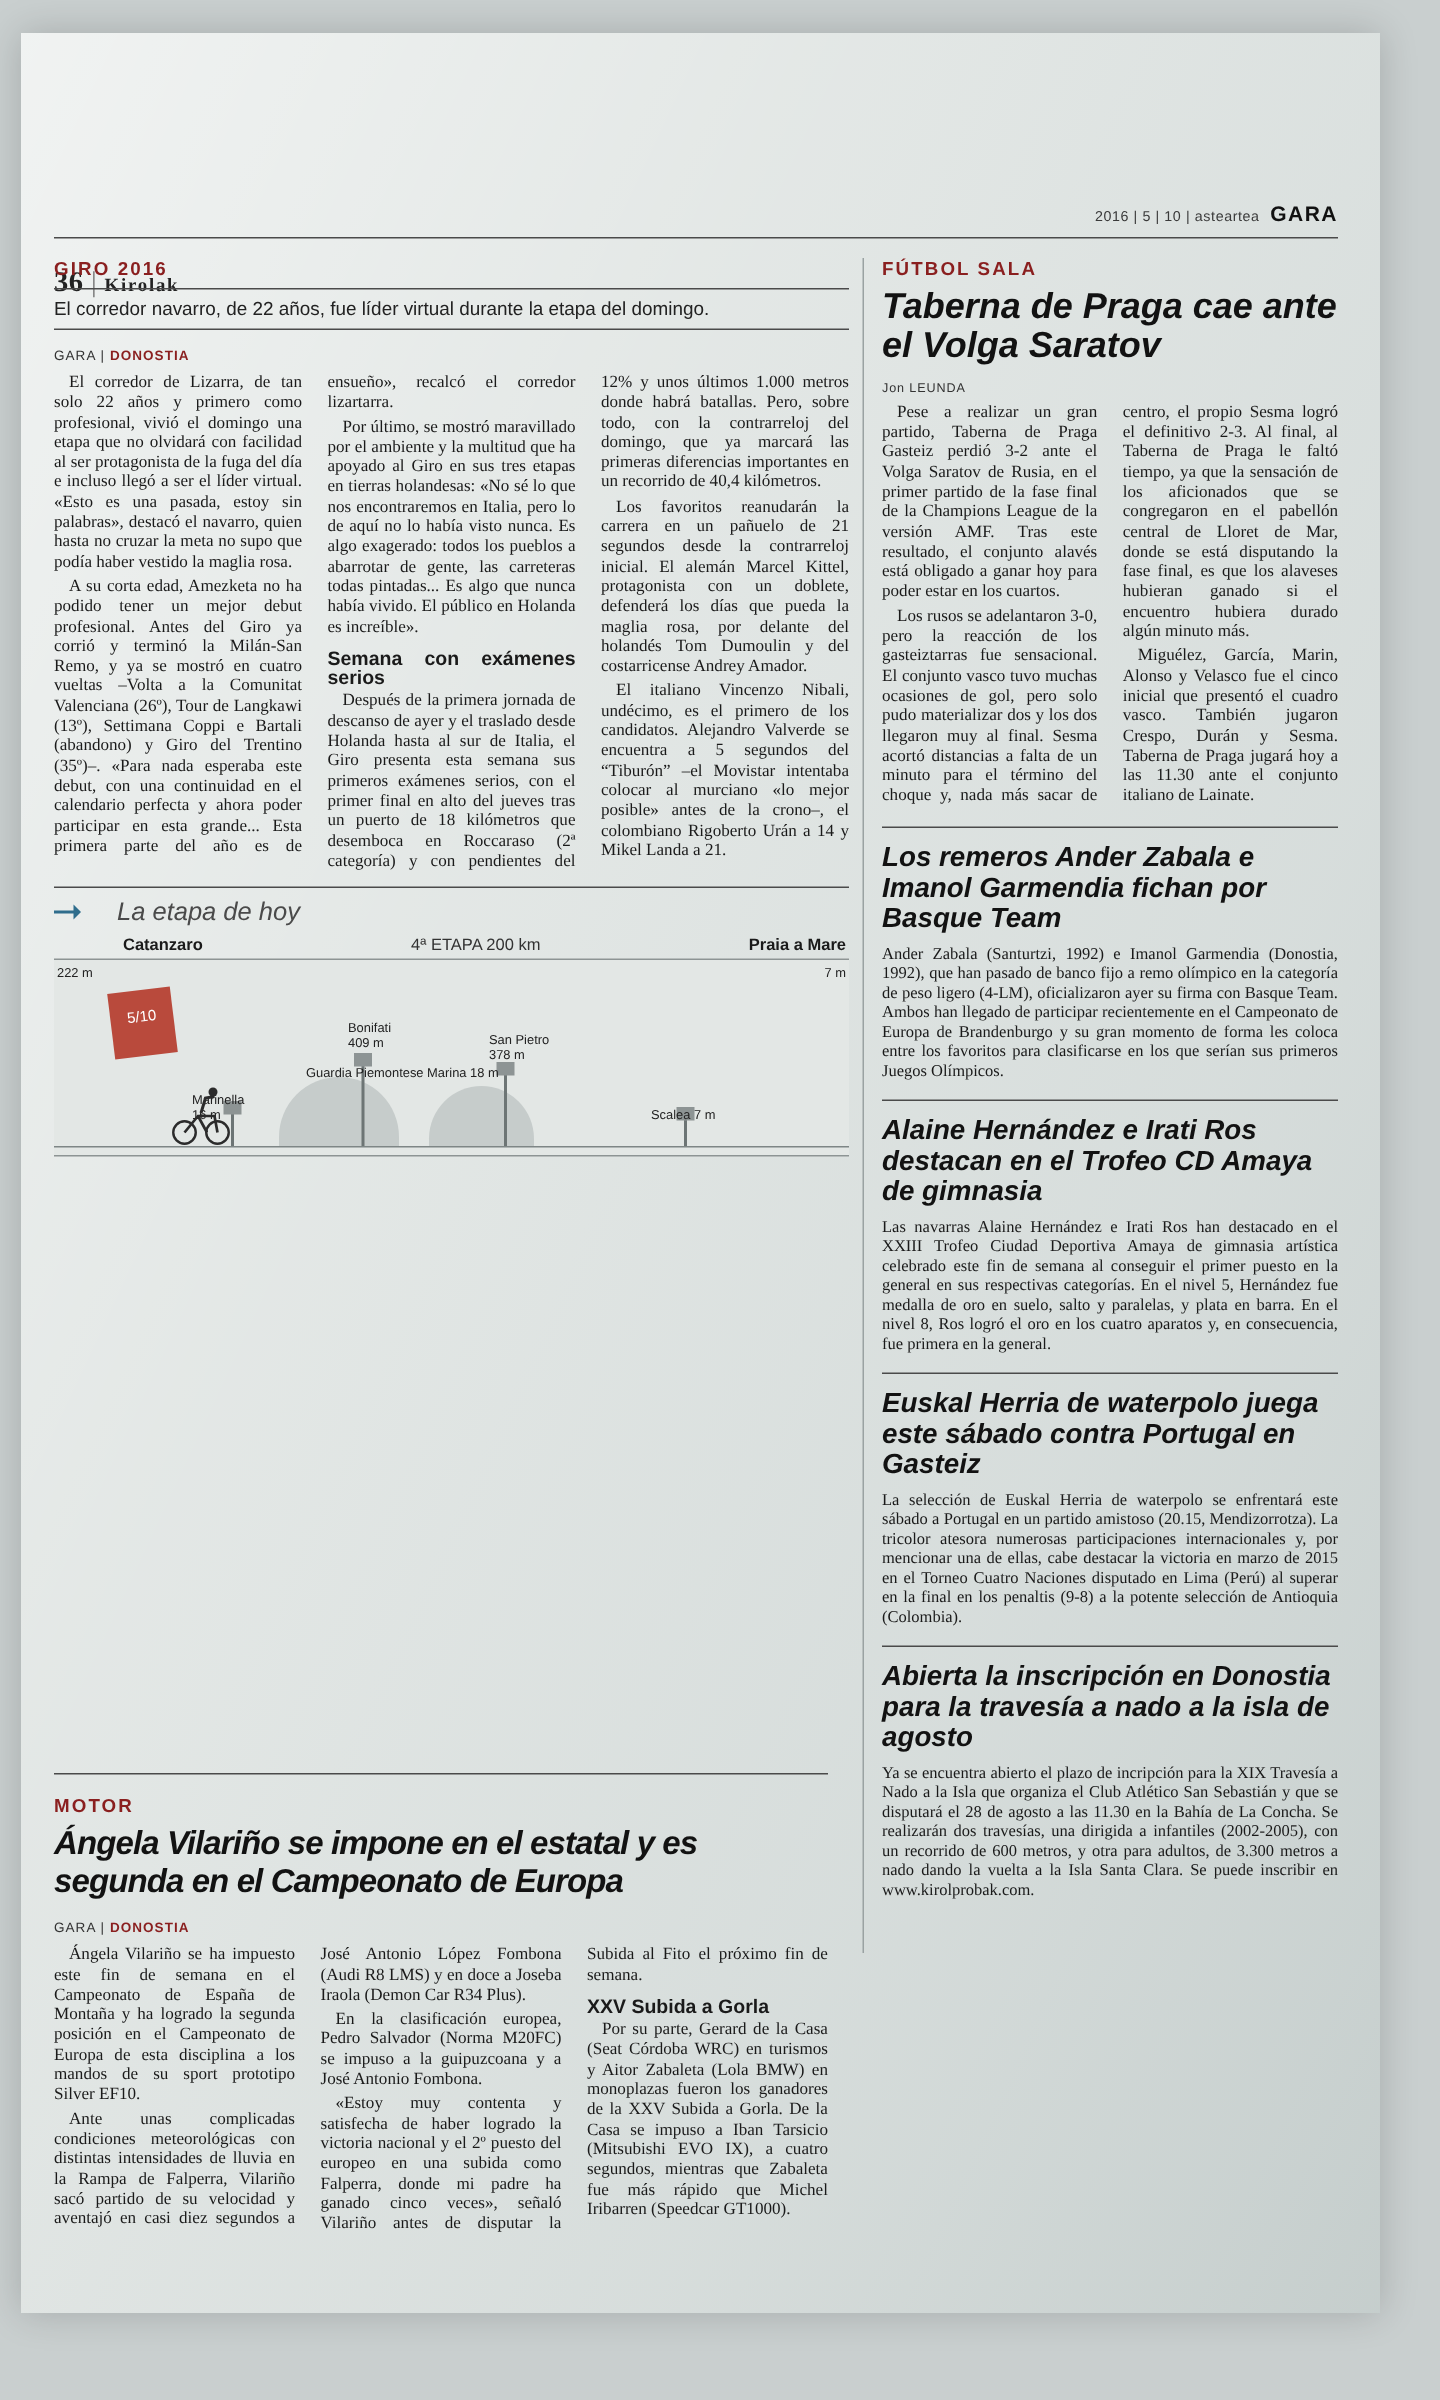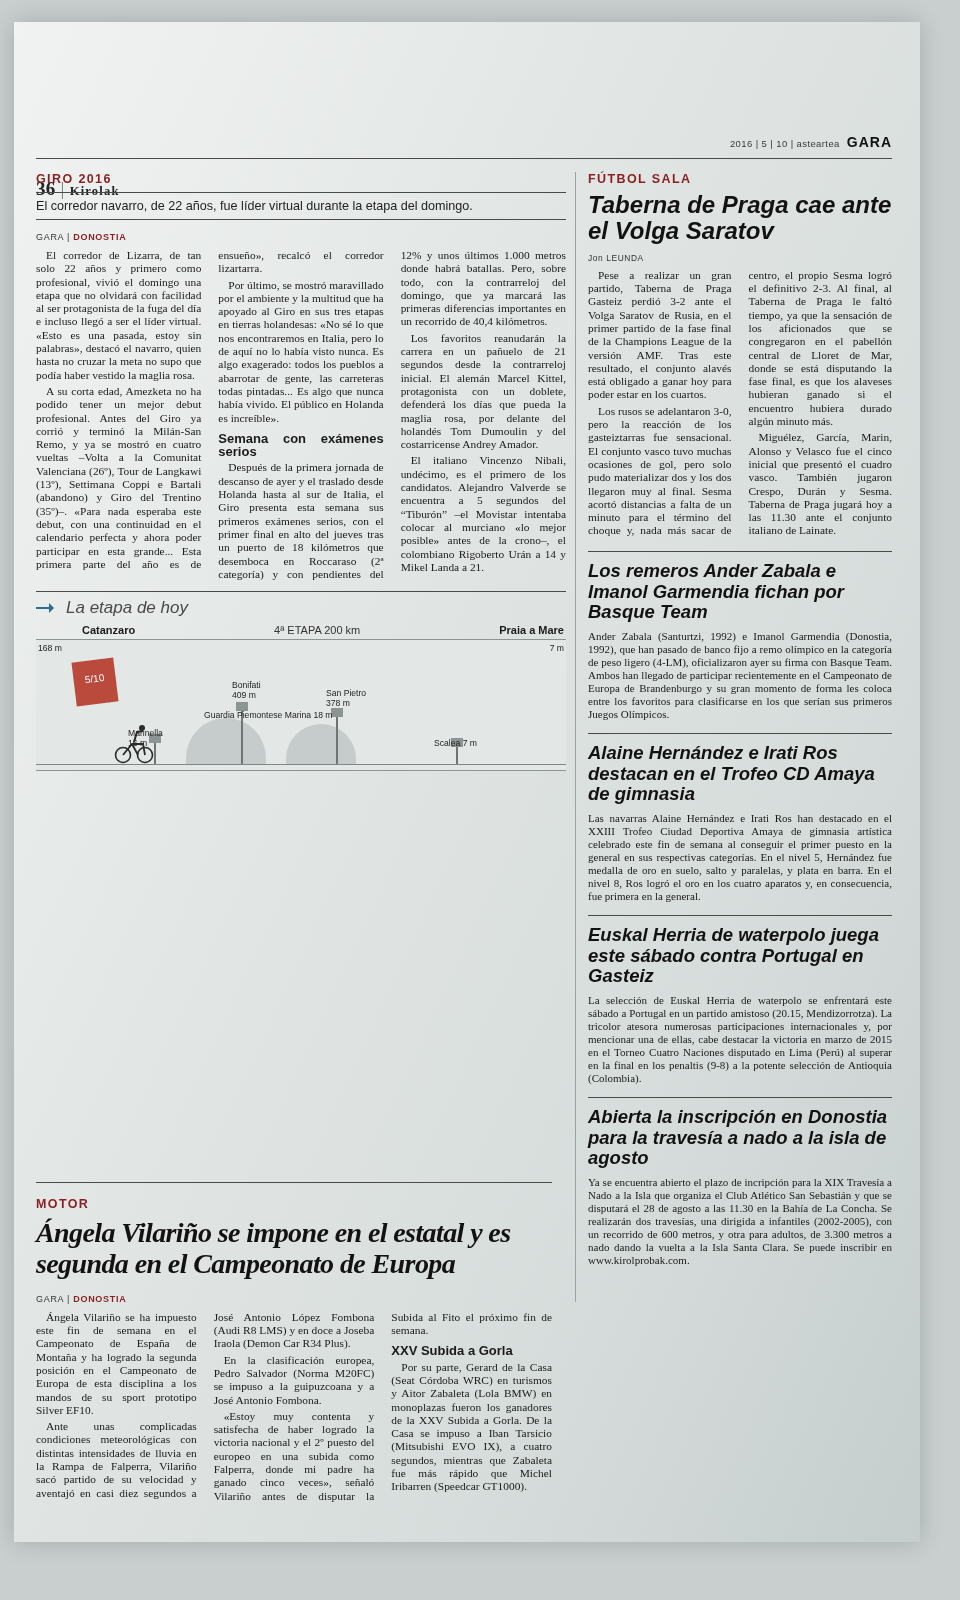--- a/index.html
+++ b/index.html
@@ -45,21 +45,21 @@
     font-size:12.5px;font-weight:bold;letter-spacing:1.4px;
     color:#8a1f1f;text-transform:uppercase;margin-bottom:6px;
   }
   .kicker.motor{color:#8a1f1f;}
   h1.headline{
     font-family:"Liberation Sans", sans-serif;
     font-style:italic;font-weight:bold;
     font-size:41px;line-height:1.07;letter-spacing:-.6px;
     margin:2px 0 14px 0;color:#121212;
   }
-  h1.headline.small{font-size:28px;line-height:1.12;font-family:Liberation Serif, serif;}
+  h1.headline.small{font-size:22px;line-height:1.12;}
   .standfirst{
     font-family:"Liberation Sans", sans-serif;
     font-size:12.6px;color:#222;
     border-top:1px solid #4a4a4a;border-bottom:1px solid #4a4a4a;
     padding:6px 0 6px 0;margin-bottom:12px;
   }
   .byline{
     font-family:"Liberation Sans", sans-serif;
     font-size:9px;letter-spacing:.7px;color:#333;margin-bottom:7px;
   }
@@ -82,21 +82,21 @@
     break-inside:avoid;
   }
   
   .graphic{
     margin-top:10px;border-top:1px solid #4a4a4a;padding-top:6px;
     break-inside:avoid;
   }
   .graphic .gtitle{
     font-family:"Liberation Sans", sans-serif;
     font-size:17px;color:#4a4a4a;font-style:italic;
-    display:flex;align-items:center;gap:8px;margin-bottom:6px;
+    display:flex;align-items:center;gap:20px;margin-bottom:6px;
   }
   .arrow{
     display:inline-block;width:22px;height:12px;position:relative;
   }
   .arrow:before{content:"";position:absolute;left:0;top:5px;width:15px;height:2px;background:#2f6d8c;}
   .arrow:after{content:"";position:absolute;left:13px;top:1px;border:5px solid transparent;border-left-color:#2f6d8c;}
   .profile{
     position:relative;height:130px;border-top:1px solid #8d9494;border-bottom:1px solid #8d9494;
     background:#e3e7e5;
   }
@@ -172,21 +172,21 @@
         <div class="gtitle">
           <span class="arrow"></span>
           <span>La etapa de hoy</span>
         </div>
         <div style="display:flex;justify-content:space-between;font-family:'Liberation Sans',sans-serif;font-size:11px;font-weight:bold;padding:0 2px 3px 2px;margin-left:44px;">
           <span>Catanzaro</span>
           <span style="font-weight:normal;color:#333;">4ª ETAPA  200 km</span>
           <span>Praia a Mare</span>
         </div>
         <div class="profile">
-          <div class="p-lbl" style="left:2px;top:3px;">168 m</div>
+          <div class="p-lbl" style="left:2px;top:3px;">222 m</div>
           <div class="p-lbl" style="right:2px;top:3px;">7 m</div>
 
           <div class="redbox">
               <span>5/10</span>
             </div>
 
           <div class="hill" style="left:150px;width:80px;height:46px;border-radius:40px 40px 0 0;"></div>
           <div class="hill" style="left:250px;width:70px;height:40px;border-radius:35px 35px 0 0;"></div>
           <div class="road"></div>
 

